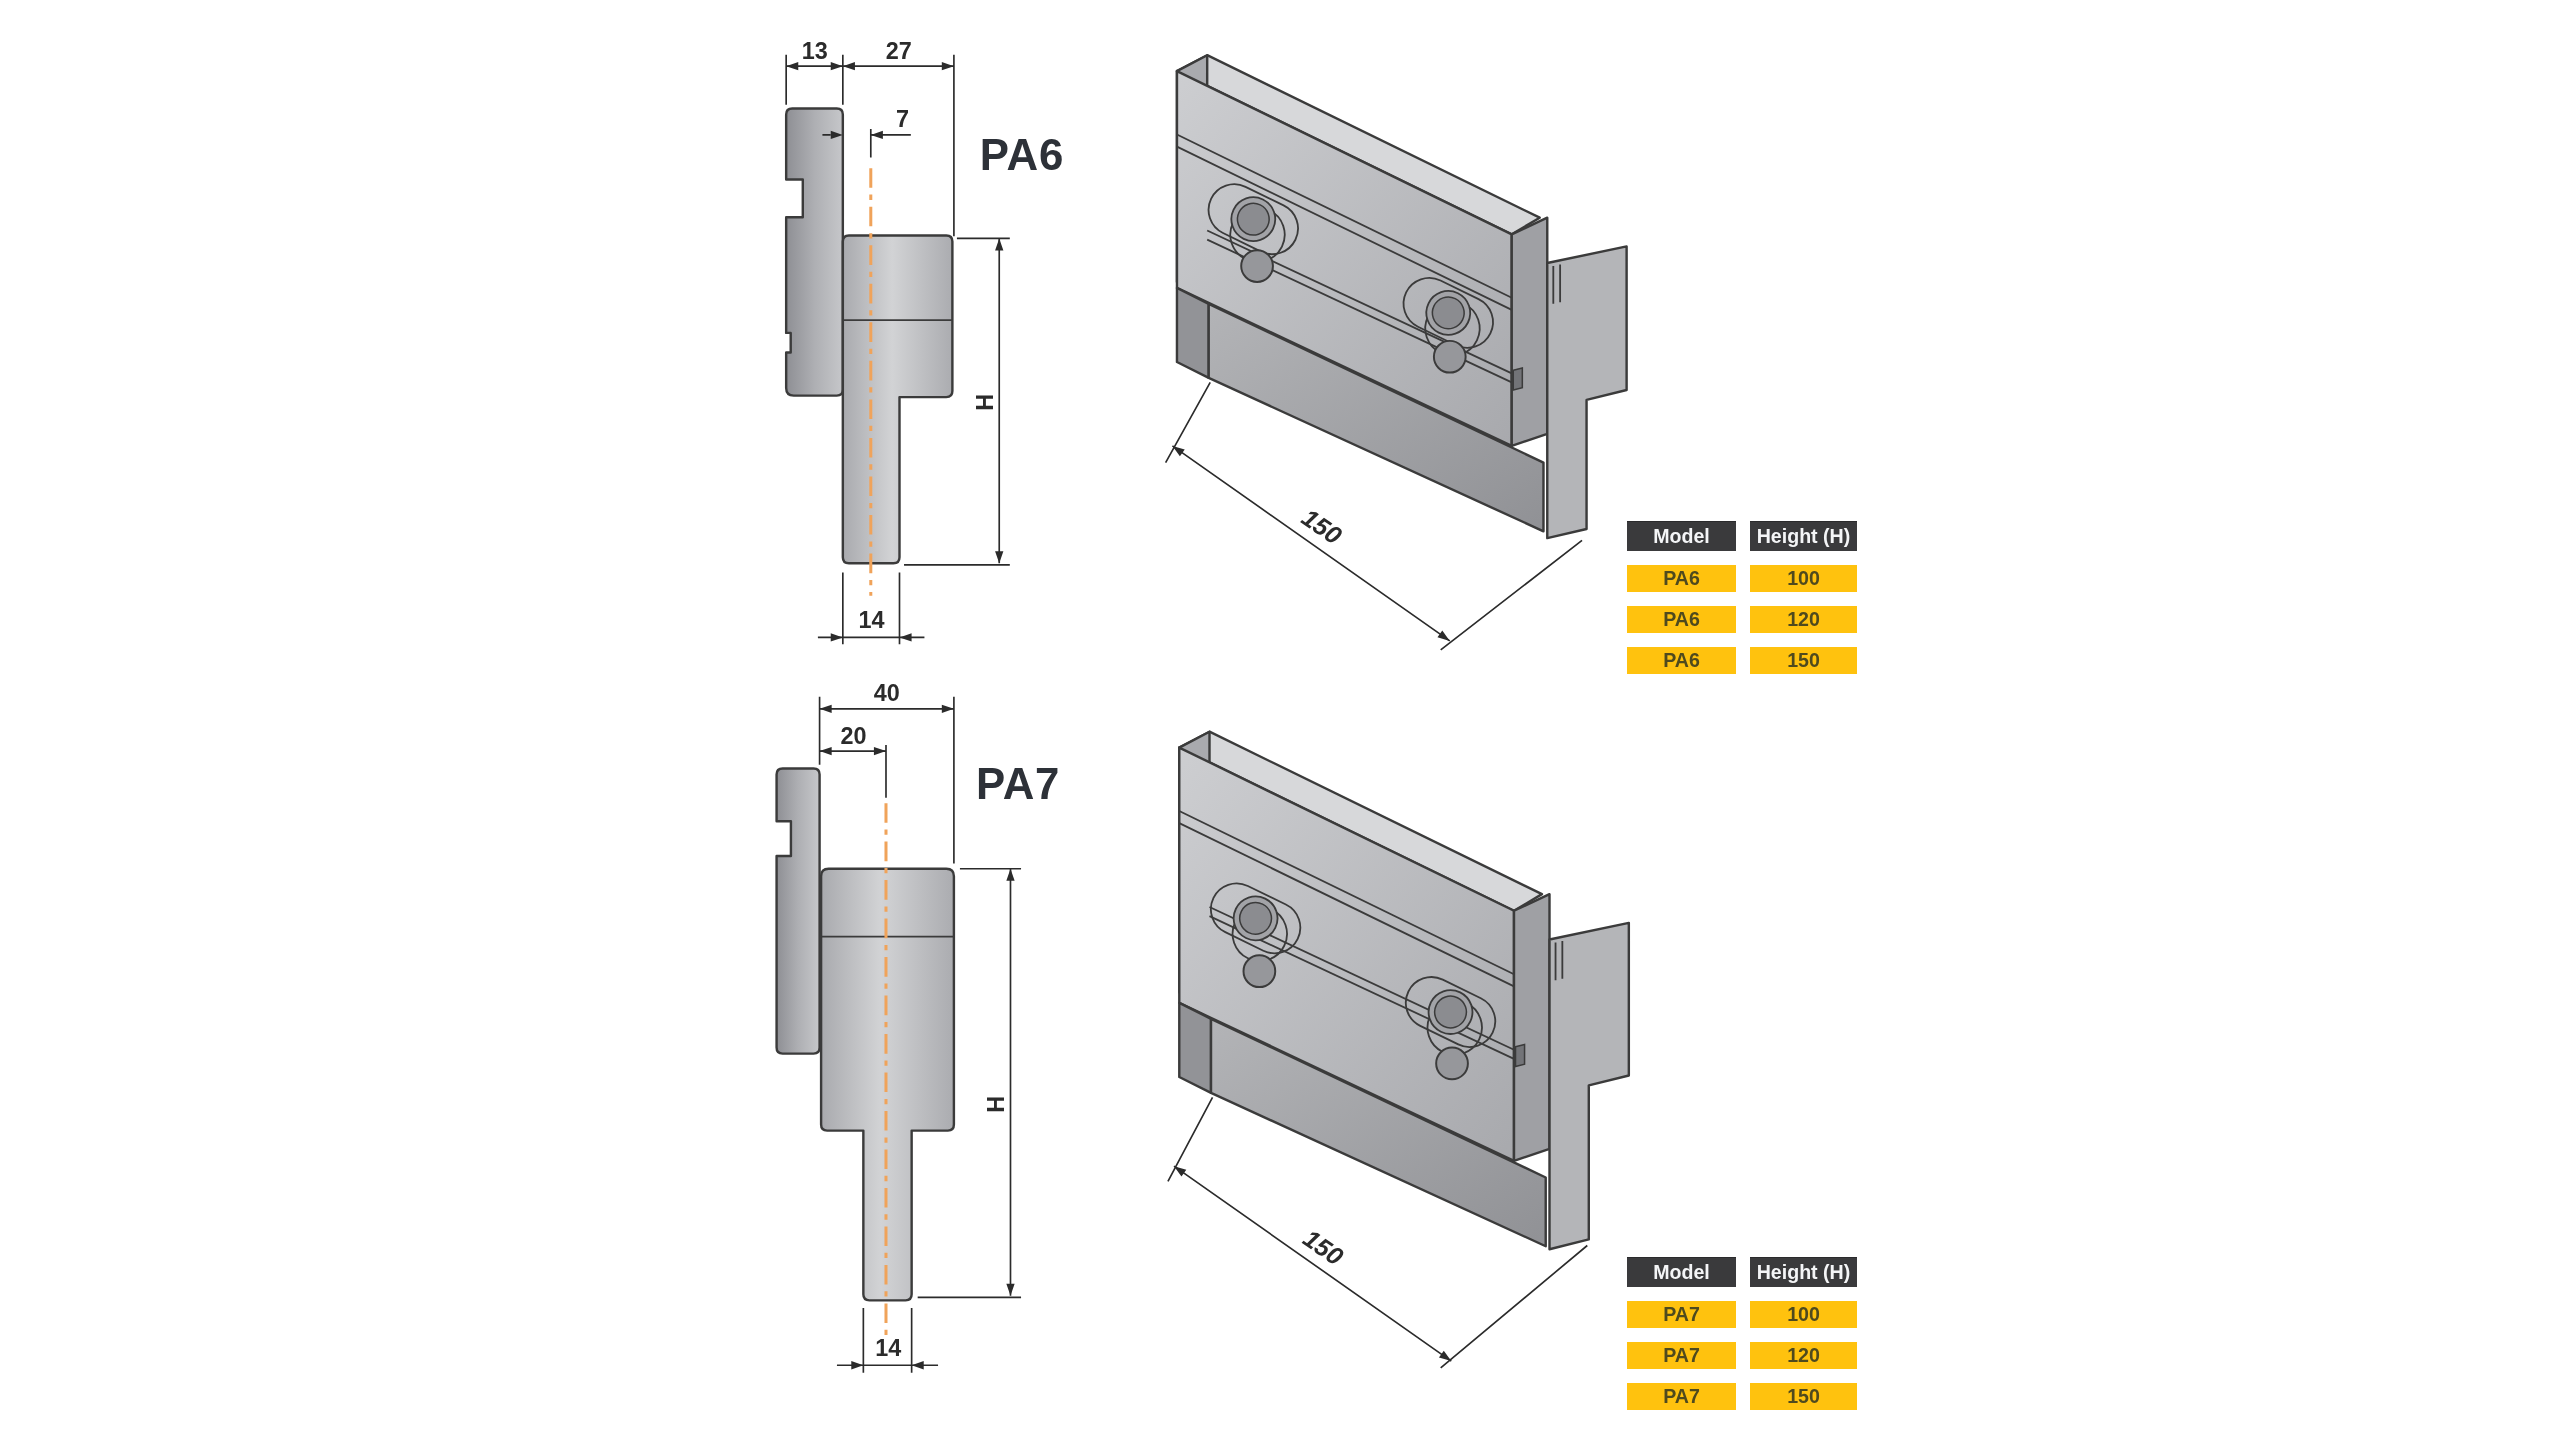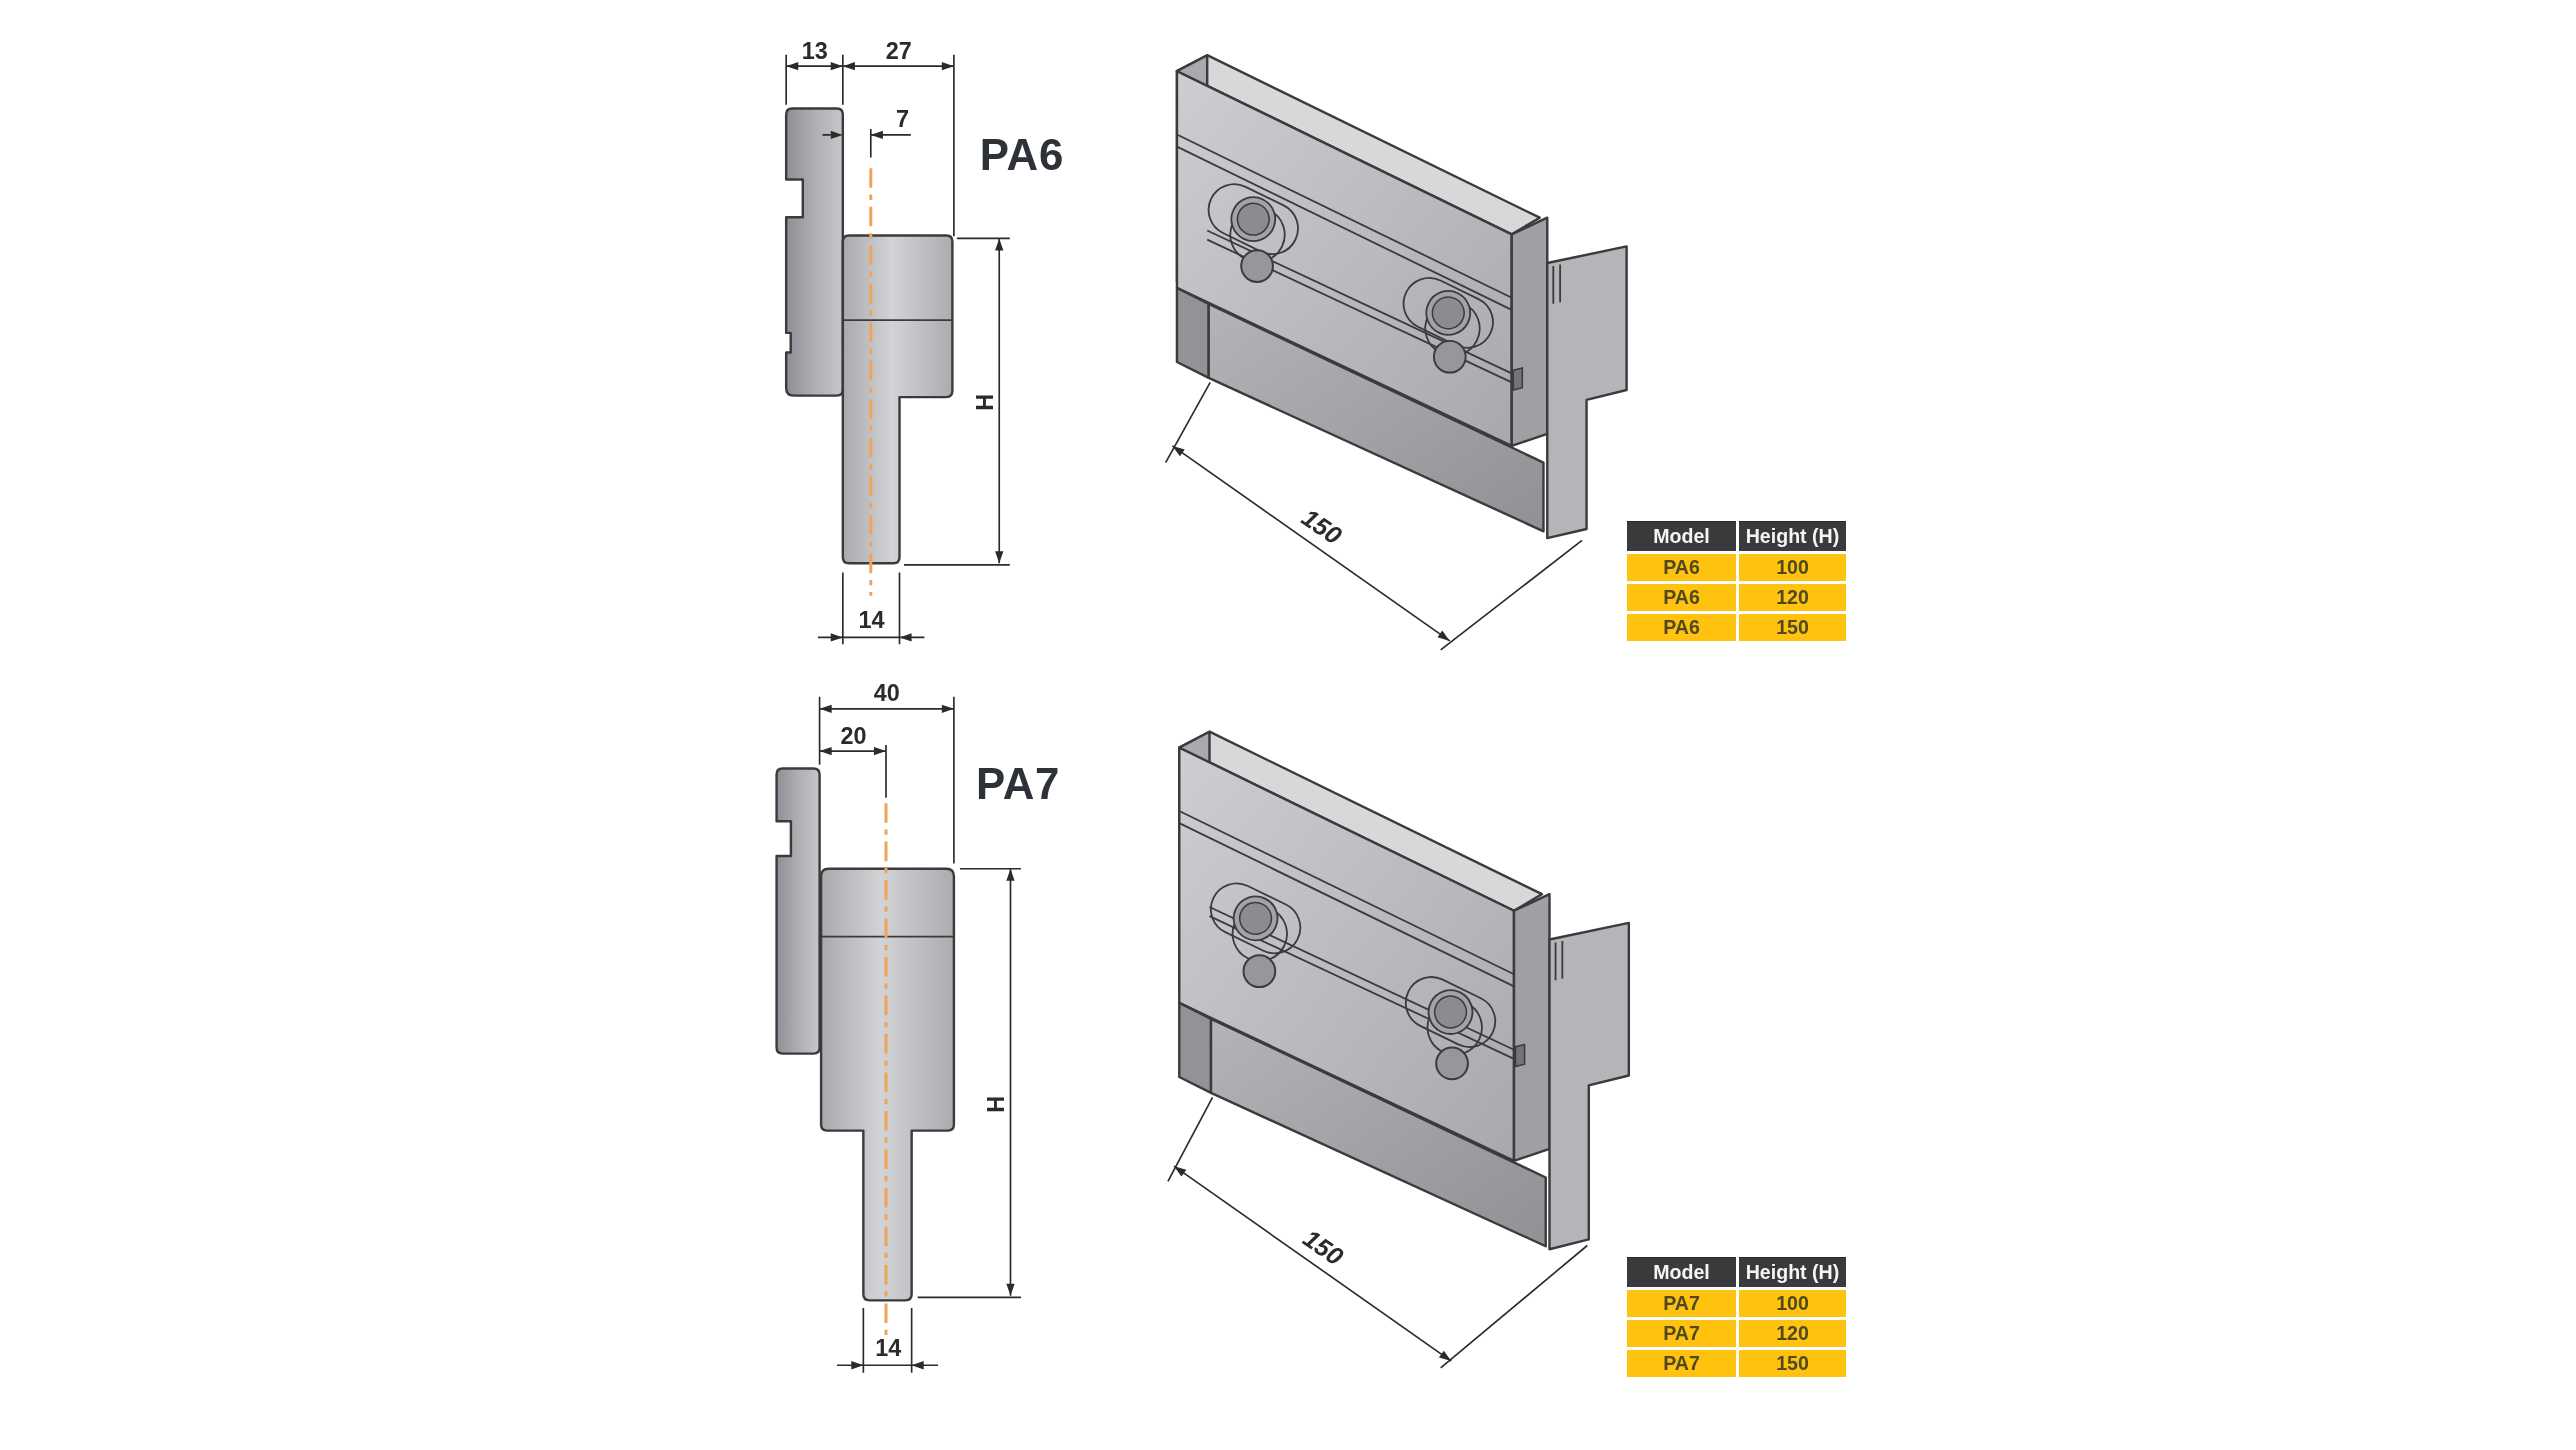--- a/index.html
+++ b/index.html
@@ -11,21 +11,21 @@
   .dim-text{font-size:31px;font-weight:600;fill:#2b2b2b;}
   .iso-text{font-size:33px;font-weight:600;font-style:italic;fill:#2b2b2b;}
   .part-label{font-size:58px;font-weight:700;fill:#2d3138;letter-spacing:1px;}
   .outline{stroke:#3b3b3b;stroke-width:3.2;stroke-linejoin:round;}
   .thin{stroke:#3b3b3b;stroke-width:2.4;fill:none;}
   .dimline{stroke:#2b2b2b;stroke-width:2.2;fill:none;}
   .arrow{fill:#2b2b2b;stroke:none;}
   .centerline{stroke:#f0a35a;stroke-width:4;fill:none;stroke-dasharray:26 9 7 9;}
 
   .spec-table{position:absolute;display:grid;grid-template-columns:109px 107px;
-              gap:3px;background:#ffffff;text-align:right;}
+              gap:14px;background:#ffffff;text-align:right;}
   .spec-cell{display:flex;align-items:center;justify-content:center;
              font-weight:700;font-size:19.6px;}
   .spec-th{height:29px;background:#3a3a3c;color:#f4f5f7;border-top:1.5px solid #2a2a2c;}
   .spec-td{height:27px;background:#ffc20e;color:#4f4a1e;}
 </style>
 </head>
 <body>
 
 <div id="canvas">
 

